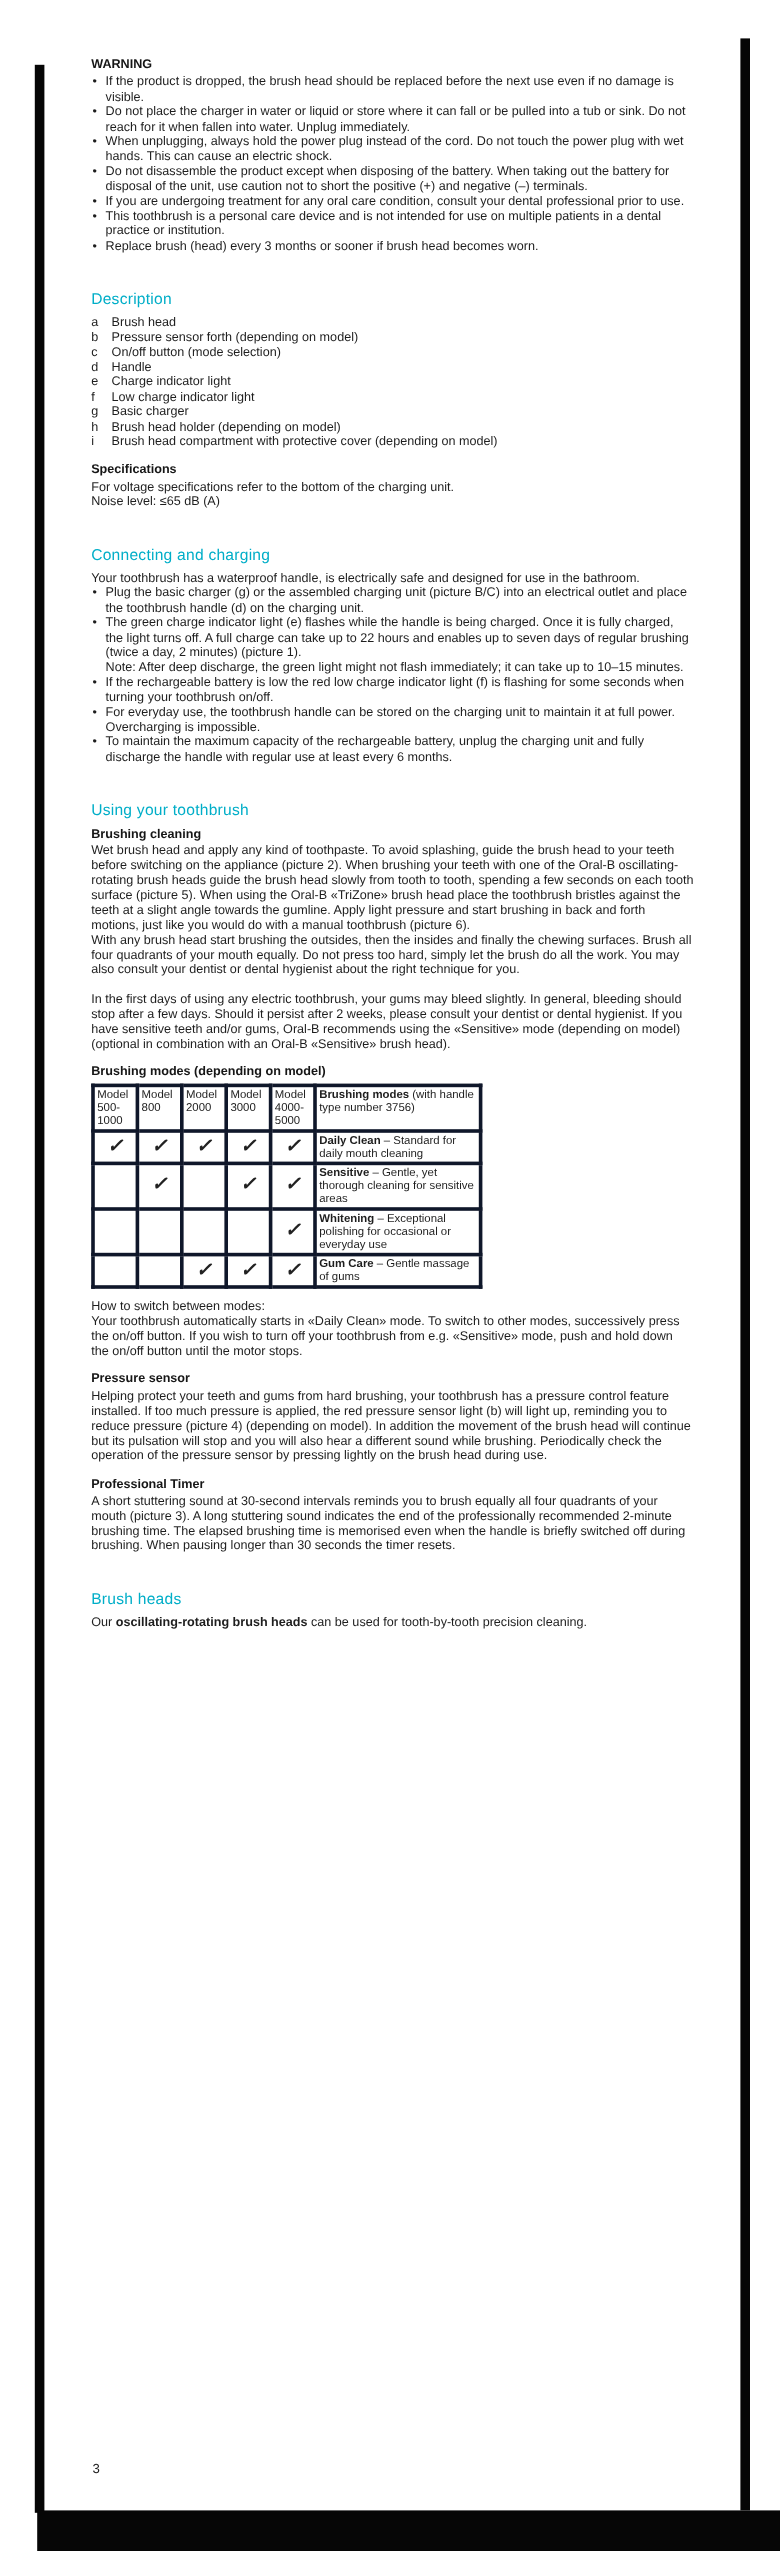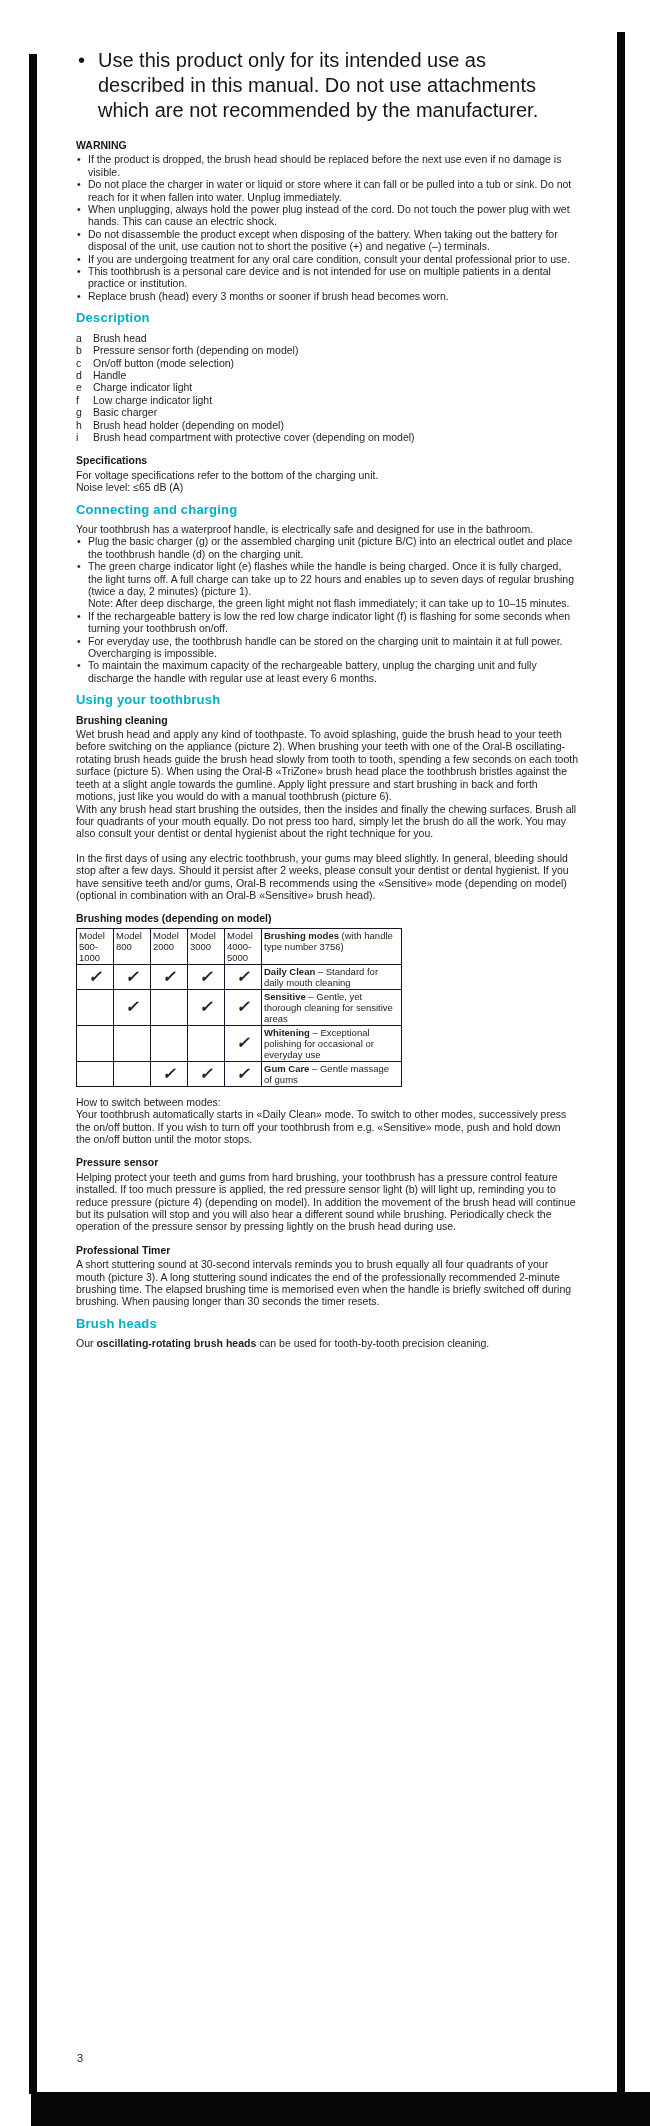--- a/index.html
+++ b/index.html
@@ -25,61 +25,58 @@
     font-size:20px; line-height:25px; color:#161616;
   }
   .intro-list li::before { content:"•"; position:absolute; left:2px; top:0; font-size:20px; }
 
   
   .subhead { font-size:10.5px; font-weight:bold; color:#161616; margin-top:11px; margin-bottom:2px; }
   .subhead.first { margin-top:0; }
 
   
   .cyanhead {
-    font-size:13px; font-weight:bold; color:var(--accent, #00aec8);
-    margin-top:10px; margin-bottom:7px; letter-spacing:0.2px;
+    font-size:13px; font-weight:normal; color:var(--accent, #00aec8);
+    margin-top:32px; margin-bottom:7px; letter-spacing:0.2px;
   }
 
   
   .bullets { list-style:none; }
   .bullets li { position:relative; padding-left:12px; white-space:pre-line; }
   .bullets li::before { content:"•"; position:absolute; left:1px; top:0; }
 
   p { margin:0; }
   .para-gap { margin-top:12px; }
 
   
   .desc-list { margin-bottom:2px; }
   .desc-row { display:flex; }
   .desc-key { width:17px; flex:none; }
   .desc-text { flex:1; }
 
   
   table.modes { border-collapse:collapse; table-layout:fixed; width:326px; margin-top:3px; margin-bottom:9px; }
-  .modes th, .modes td { border:1px solid #0f172a; font-size:9.5px; line-height:11px; padding:1px 2px; vertical-align:top; text-align:left; }
+  .modes th, .modes td { border:3px solid #0f172a; font-size:9.5px; line-height:11px; padding:1px 2px; vertical-align:top; text-align:left; }
   .modes th { font-weight:normal; }
   .modes th.model-col, .modes td.check { width:37px; }
   .modes td.check { text-align:center; vertical-align:middle; font-size:16px; font-style:italic; font-weight:bold; padding:0; line-height:1; color:#222; }
   .modes .mode-name { font-weight:bold; }
   .modes .modes-col b { font-weight:bold; }
 
   .page-number { position:absolute; left:77px; top:2052px; font-size:11px; color:#1e1e1e; }
 </style>
 </head>
 <body>
 
 <div class="scan-edge edge-left"></div>
 <div class="scan-edge edge-right"></div>
 <div class="scan-edge edge-bottom"></div>
 
 <div class="content">
 
-  <ul class="intro-list">
-    <li>Use this product only for its intended use as described in this manual. Do not use attachments which are not recommended by the manufacturer.</li>
-  </ul>
 
   <div class="subhead first">WARNING</div>
   <ul class="bullets">
     <li>If the product is dropped, the brush head should be replaced before the next use even if no damage is visible.</li>
     <li>Do not place the charger in water or liquid or store where it can fall or be pulled into a tub or sink. Do not reach for it when fallen into water. Unplug immediately.</li>
     <li>When unplugging, always hold the power plug instead of the cord. Do not touch the power plug with wet hands. This can cause an electric shock.</li>
     <li>Do not disassemble the product except when disposing of the battery. When taking out the battery for disposal of the unit, use caution not to short the positive (+) and negative (–) terminals.</li>
     <li>If you are undergoing treatment for any oral care condition, consult your dental professional prior to use.</li>
     <li>This toothbrush is a personal care device and is not intended for use on multiple patients in a dental practice or institution.</li>
     <li>Replace brush (head) every 3 months or sooner if brush head becomes worn.</li>

